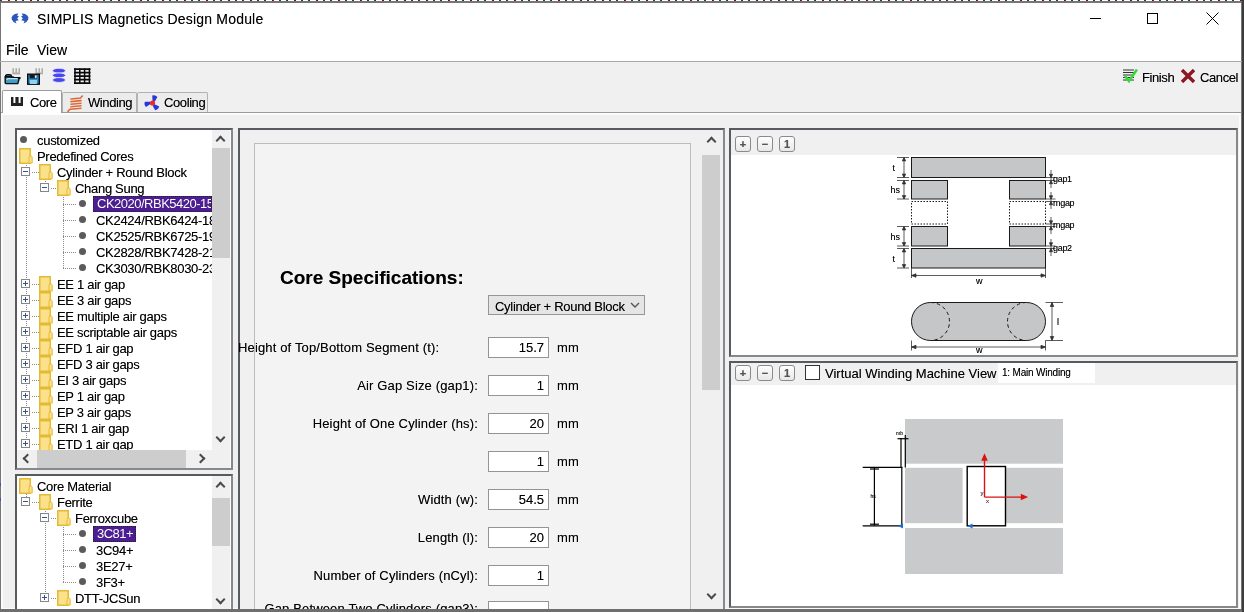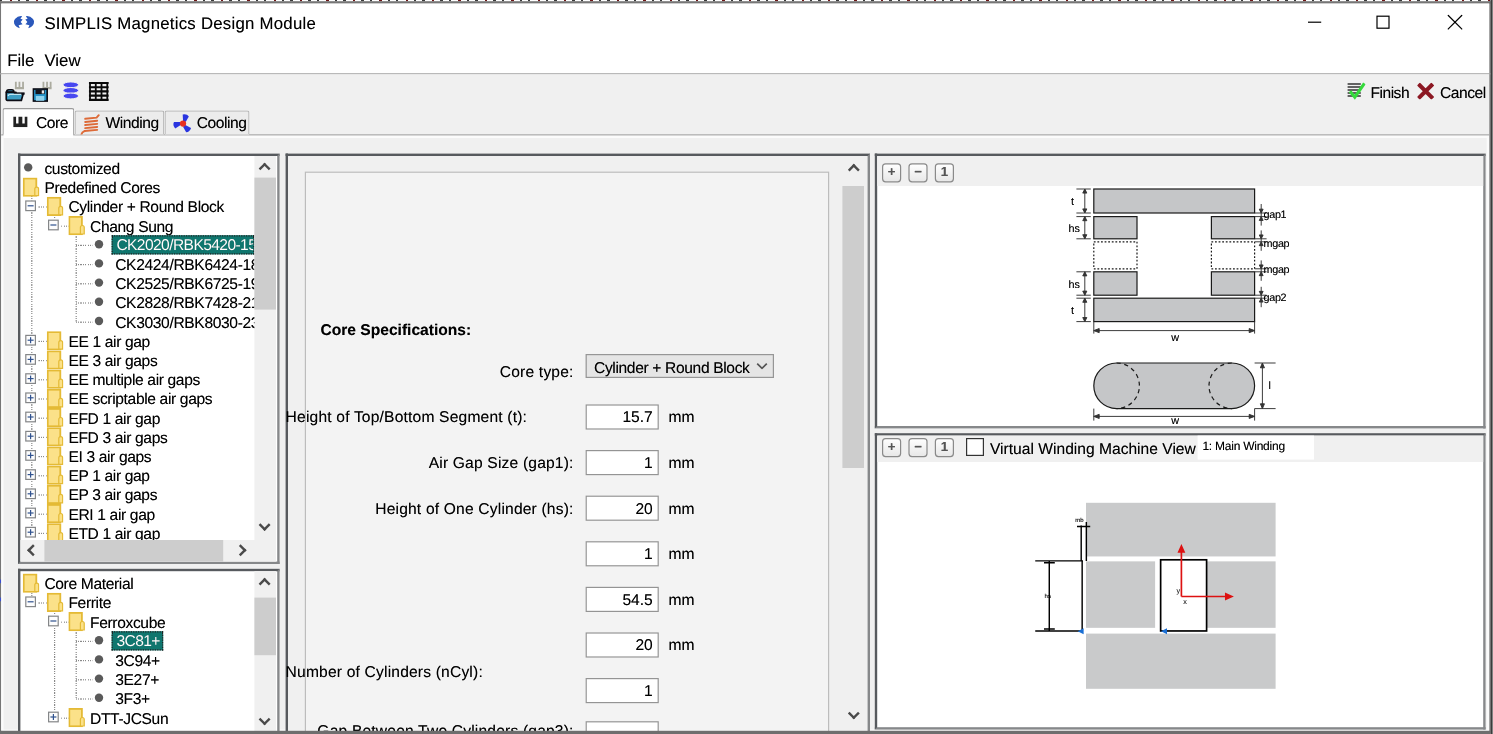--- a/index.html
+++ b/index.html
@@ -8,21 +8,21 @@
 .sbtrack{position:absolute;background:#f0f0f0}
 .sbthumb{position:absolute;background:#cdcdcd}
 .trow{position:absolute;font-size:13px;letter-spacing:-0.3px;line-height:16px;color:#000;white-space:nowrap}
 .vdots{position:absolute;width:1px;background-image:repeating-linear-gradient(to bottom,#8a8a8a 0 1px,transparent 1px 2px)}
 .hdots{position:absolute;height:1px;background-image:repeating-linear-gradient(to right,#8a8a8a 0 1px,transparent 1px 2px)}
 .ebox{position:absolute;width:9px;height:9px;border:1px solid #848688;background:#fdfdfd}
 .ebox .h{position:absolute;left:1px;right:1px;top:3px;height:1px;background:#31538f}
 .ebox .v{position:absolute;top:1px;bottom:1px;left:3px;width:1px;background:#31538f}
 .bullet{position:absolute;width:7px;height:7px;border-radius:50%;background:#5a5a5a}
 .folder{position:absolute;width:14px;height:16px;margin-top:-2px}
-.sel{position:absolute;background:#0f766e;color:#fff;font-size:13px;letter-spacing:-0.5px;line-height:14px;border:1px dotted #222;white-space:nowrap;overflow:hidden}
+.sel{position:absolute;background:#4c1d95;color:#fff;font-size:13px;letter-spacing:-0.5px;line-height:14px;border:1px dotted #222;white-space:nowrap;overflow:hidden}
 .lbl{position:absolute;font-size:13px;letter-spacing:0.15px;color:#000;white-space:nowrap}
 .inp{position:absolute;background:#fff;border:1px solid #949494;font-size:13px;color:#000;text-align:right;padding-right:4px;line-height:19px}
 .chu{position:absolute;width:7px;height:7px;border-top:2px solid #4a4a4a;border-right:2px solid #4a4a4a;transform:rotate(-45deg)}
 .chd{position:absolute;width:7px;height:7px;border-bottom:2px solid #4a4a4a;border-right:2px solid #4a4a4a;transform:rotate(45deg)}
 .chl{position:absolute;width:7px;height:7px;border-left:2px solid #4a4a4a;border-bottom:2px solid #4a4a4a;transform:rotate(45deg)}
 .chr{position:absolute;width:7px;height:7px;border-top:2px solid #4a4a4a;border-right:2px solid #4a4a4a;transform:rotate(45deg)}
 .minibtn{position:absolute;width:16px;height:16px;border:1px solid #8a8a8a;border-radius:3px;background:linear-gradient(#fefefe,#e8e8e8);color:#555;font-size:11px;line-height:14px;text-align:center;font-weight:bold}
 </style></head>
 <body>
 
@@ -355,45 +355,46 @@
     <div class="trow" style="left:60px;top:117px">DTT-JCSun</div>
 <div class="sbtrack" style="left:197px;top:2px;width:18px;height:134px"></div>
 <div class="sbthumb" style="left:197px;top:24px;width:18px;height:48px"></div>
 <div class="chu" style="left:202px;top:9px"></div>
 <div class="chd" style="left:202px;top:122px"></div>
 </div>
 
 <div class="panel" style="left:238px;top:128px;width:487px;height:484px;background:#f0f0f0"></div>
 <div id="form" class="abs" style="left:238px;top:128px;width:487px;height:484px;overflow:hidden">
   <div class="abs" style="left:16px;top:14.5px;width:437px;height:470px;background:#f3f3f3;border:1px solid #bcbcbc"></div>
-  <div class="abs" style="left:29px;top:139px;font-size:13px;font-weight:bold">Core Specifications:</div>
-
-  <div class="lbl" style="left:0;width:240px;top:174px;text-align:right">Core type:</div>
+  <div class="abs" style="left:42px;top:139px;font-size:19px;font-weight:bold">Core Specifications:</div>
+
   <div class="abs" style="left:250px;top:167px;width:157px;height:20px;background:#e5e5e5;border:1px solid #969696">
     <div class="abs" style="left:6px;top:3px;font-size:13px;letter-spacing:-0.3px">Cylinder + Round Block</div>
     <svg class="abs" style="left:141px;top:6px" width="10" height="6" viewBox="0 0 10 6">
         <path d="M1 1 L5 5 L9 1" stroke="#555" stroke-width="1.4" fill="none"></path>
       </svg>
   </div>
   <div class="lbl" style="left:0;width:240px;top:212px;text-align:left">Height of Top/Bottom Segment (t):</div>
   <div class="inp" style="left:250px;top:209px;width:61px;height:21px">15.7</div>
   <div class="lbl" style="left:319px;top:212px">mm</div>
   <div class="lbl" style="left:0;width:240px;top:250px;text-align:right">Air Gap Size (gap1):</div>
   <div class="inp" style="left:250px;top:247px;width:61px;height:21px">1</div>
   <div class="lbl" style="left:319px;top:250px">mm</div>
   <div class="lbl" style="left:0;width:240px;top:288px;text-align:right">Height of One Cylinder (hs):</div>
   <div class="inp" style="left:250px;top:285px;width:61px;height:21px">20</div>
   <div class="lbl" style="left:319px;top:288px">mm</div>
   <div class="inp" style="left:250px;top:323px;width:61px;height:21px">1</div>
   <div class="lbl" style="left:319px;top:326px">mm</div>
+  <div class="lbl" style="left:0;width:240px;top:364px;text-align:right">Width (w):</div>
   <div class="inp" style="left:250px;top:361px;width:61px;height:21px">54.5</div>
   <div class="lbl" style="left:319px;top:364px">mm</div>
+  <div class="lbl" style="left:0;width:240px;top:402px;text-align:right">Length (l):</div>
   <div class="inp" style="left:250px;top:399px;width:61px;height:21px">20</div>
   <div class="lbl" style="left:319px;top:402px">mm</div>
-  <div class="lbl" style="left:0;width:240px;top:424px;text-align:left">Number of Cylinders (nCyl):</div>
+  <div class="lbl" style="left:0;width:240px;top:440px;text-align:right">Number of Cylinders (nCyl):</div>
   <div class="inp" style="left:250px;top:437px;width:61px;height:21px">1</div>
   <div class="lbl" style="left:0;width:240px;top:473px;text-align:right">Gap Between Two Cylinders (gap3):</div>
   <div class="inp" style="left:250px;top:473px;width:61px;height:21px"></div>
 
   <div class="sbtrack" style="left:463px;top:3px;width:20px;height:478px"></div>
   <div class="chu" style="left:470px;top:10px"></div>
   <div class="sbthumb" style="left:464px;top:27px;width:18px;height:235px"></div>
   <div class="chd" style="left:470px;top:463px"></div>
 </div>
 

